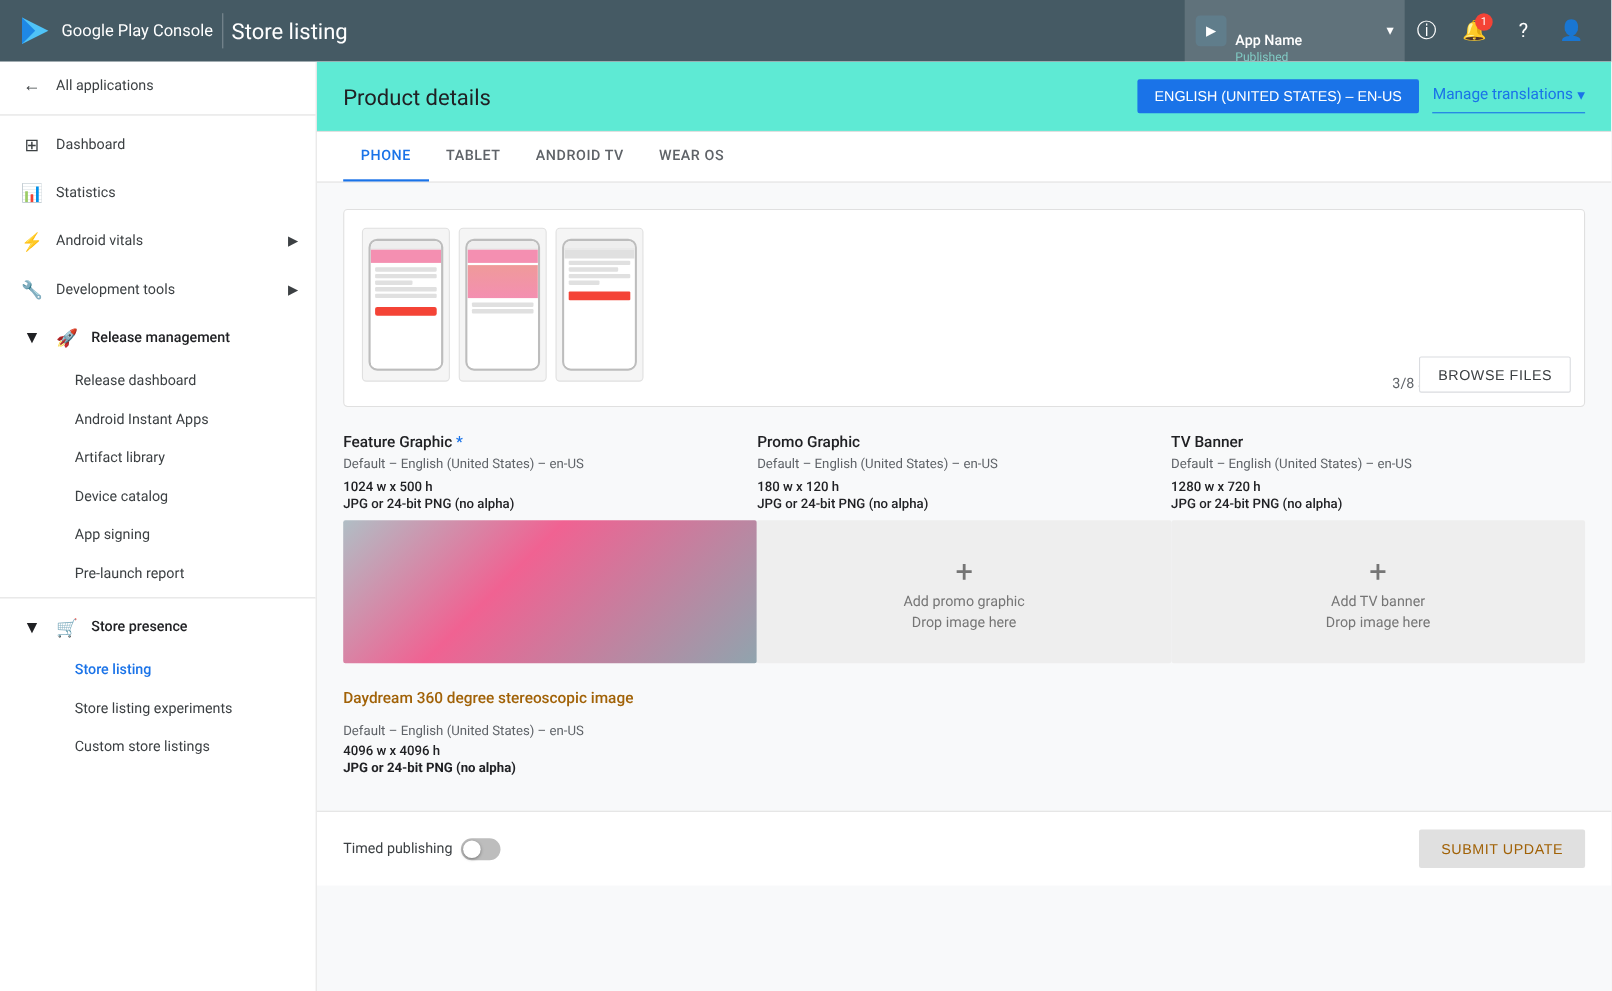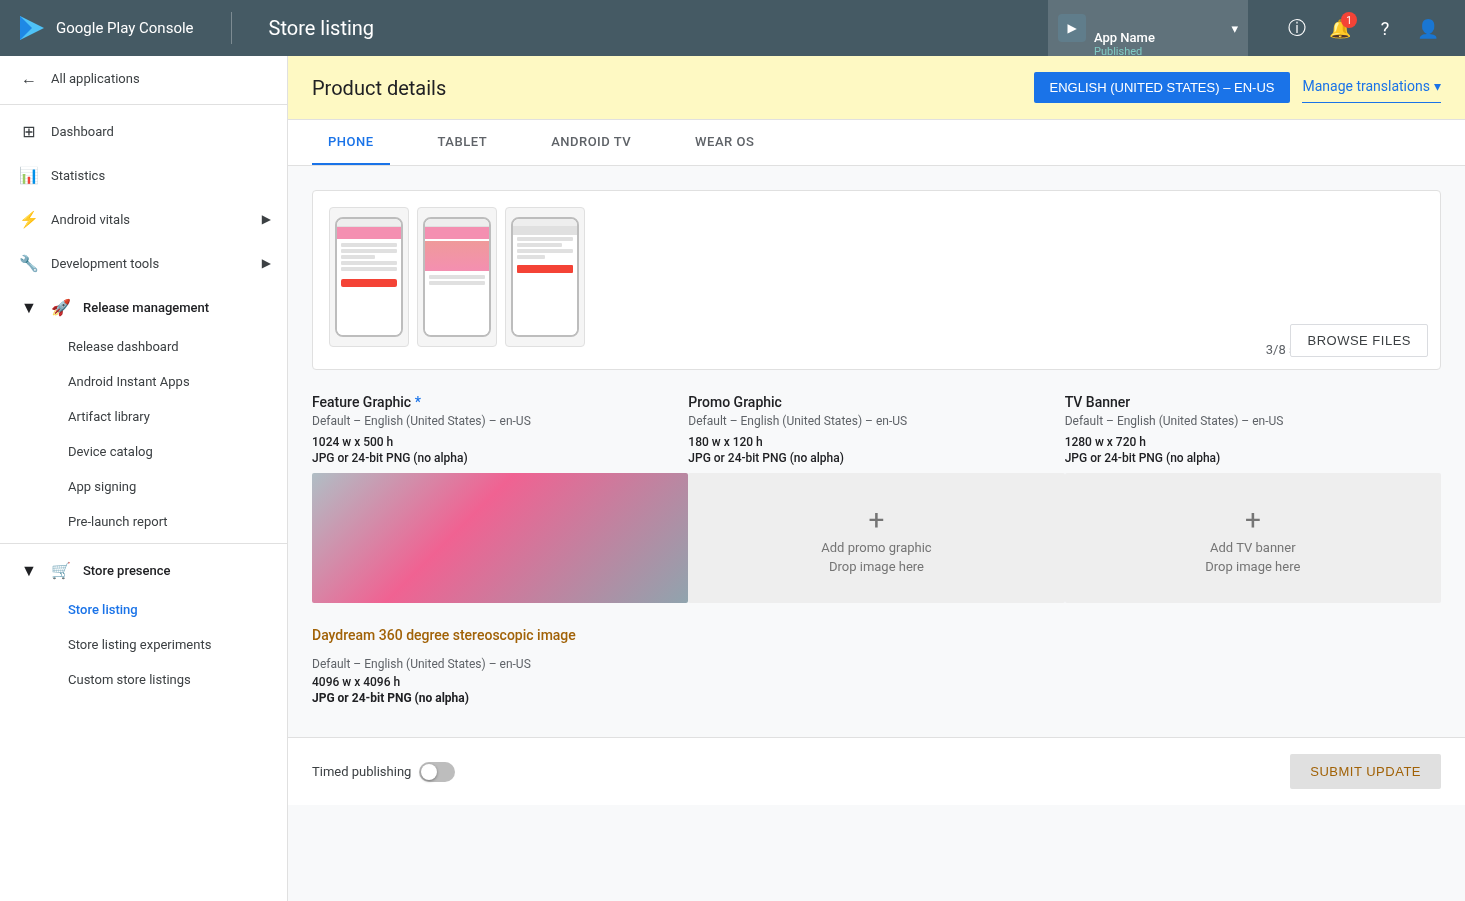--- a/index.html
+++ b/index.html
@@ -7,21 +7,21 @@
 
     
     .top-bar {
       background: #455a64;
       height: 56px;
       display: flex;
       align-items: center;
       padding: 0 16px;
       flex-shrink: 0;
       color: white;
-      gap: 29px;
+      gap: 0;
     }
     .top-bar-logo {
       display: flex;
       align-items: center;
       gap: 8px;
       font-size: 15px;
       font-weight: 400;
     }
     .logo-icon {
       width: 32px;
@@ -140,21 +140,21 @@
     }
     .content-title {
       color: white;
       font-size: 20px;
       font-weight: 400;
       flex: 1;
     }
 
     
     .product-details-header {
-      background: #fef9c3;
+      background: #5eead4;
       padding: 16px 24px;
       display: flex;
       align-items: center;
       justify-content: space-between;
       border-bottom: 1px solid #e0e0e0;
     }
     .product-details-title {
       font-size: 20px;
       font-weight: 400;
       color: #202124;
@@ -186,21 +186,20 @@
       border-bottom: 1px solid #1a73e8;
       padding-bottom: 2px;
     }
 
     
     .tabs-bar {
       background: white;
       padding: 0 24px;
       display: flex;
       border-bottom: 1px solid #e0e0e0;
-      gap: 32px;
     }
     .tab {
       padding: 14px 16px;
       font-size: 13px;
       font-weight: 500;
       color: #5f6368;
       cursor: pointer;
       border-bottom: 2px solid transparent;
       letter-spacing: 0.5px;
     }

